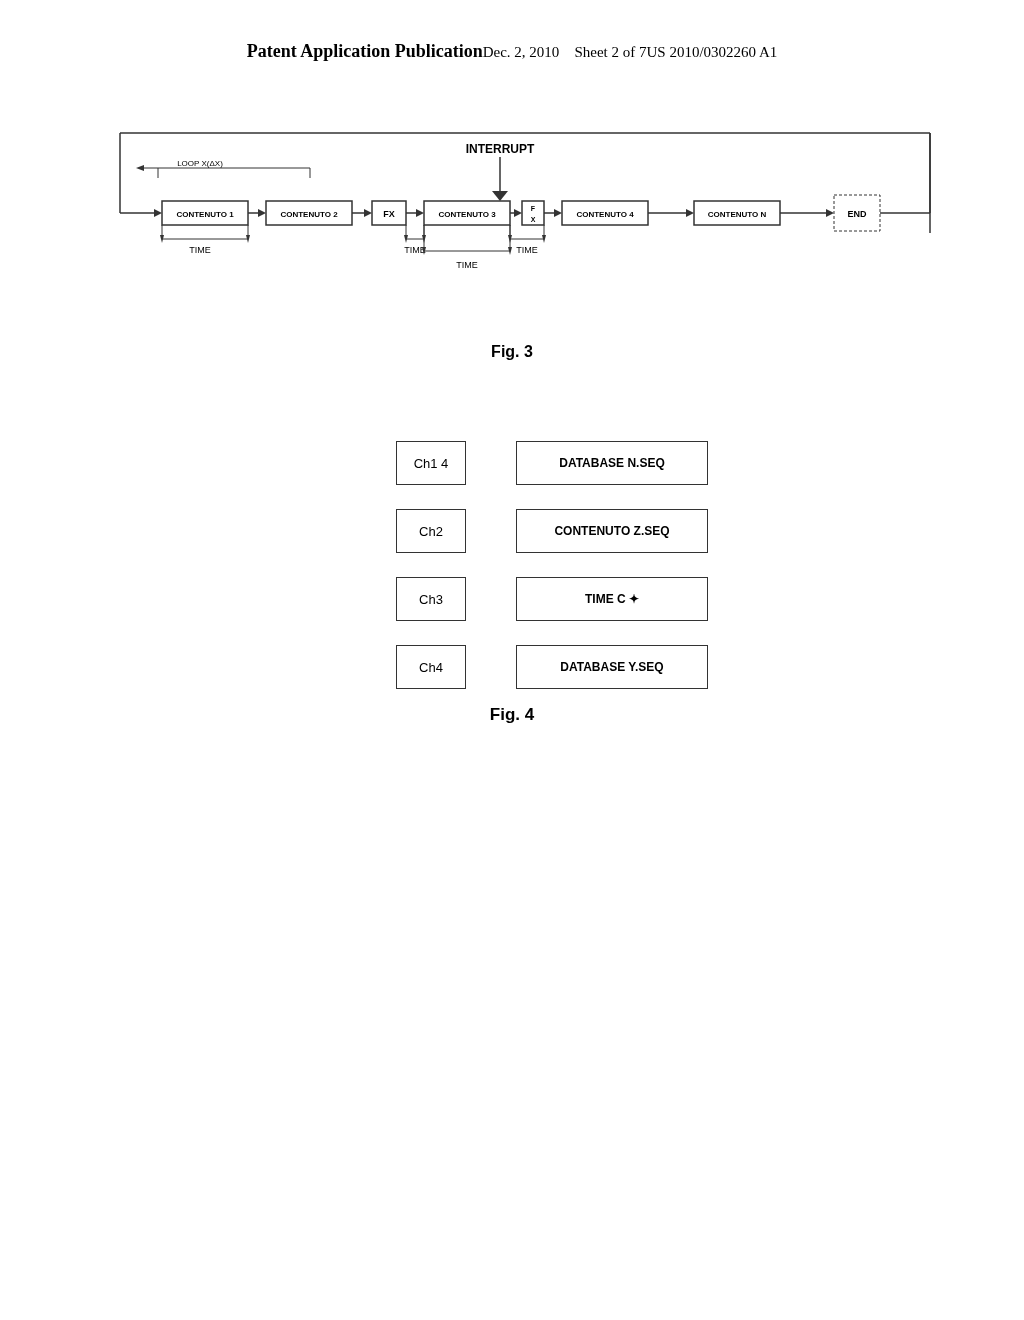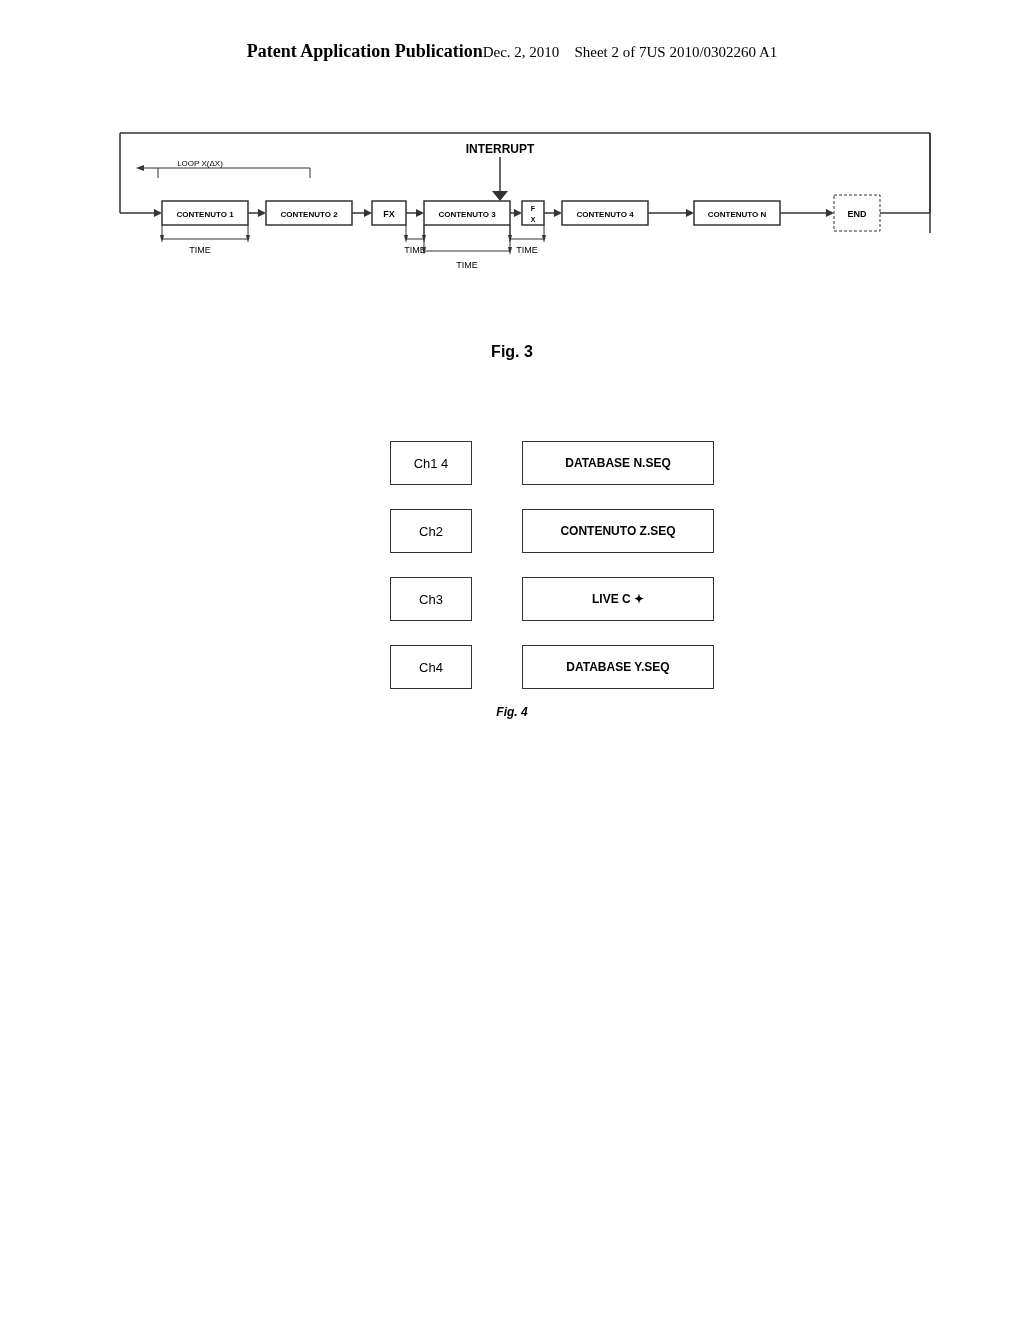--- a/index.html
+++ b/index.html
@@ -91,21 +91,21 @@
     }
 
     .fig4-row {
       display: flex;
       align-items: center;
       gap: 50px;
     }
 
     .ch-box {
       border: 1.5px solid #333;
-      width: 82px;
+      width: 70px;
       height: 44px;
       display: flex;
       align-items: center;
       justify-content: center;
       font-size: 13px;
       font-family: Arial, sans-serif;
       font-weight: normal;
       background: #fff;
     }
 
@@ -117,25 +117,24 @@
       align-items: center;
       justify-content: center;
       font-size: 12px;
       font-family: Arial, sans-serif;
       font-weight: bold;
       background: #fff;
     }
 
     .fig4-caption {
       text-align: center;
-      font-size: 12px;
+      font-size: 17px;
       font-weight: bold;
       margin-top: 16px;
       font-family: Arial, sans-serif;
-      font-style: italic;
     }
   </style>
 </head>
 <body>
 
 <div class="page">
 
   <div class="header">
     <div class="header-left">Patent Application Publication</div>
     <div class="header-center">
@@ -271,21 +270,21 @@
         <div class="db-box">
           <span>CONTENUTO Z.SEQ</span>
         </div>
       </div>
 
       <div class="fig4-row">
         <div class="ch-box">
           <span>Ch3</span>
         </div>
         <div class="db-box">
-          <span>LIVE C  ✦</span>
+          <span>TIME C  ✦</span>
         </div>
       </div>
 
       <div class="fig4-row">
         <div class="ch-box">
           <span>Ch4</span>
         </div>
         <div class="db-box">
           <span>DATABASE Y.SEQ</span>
         </div>

